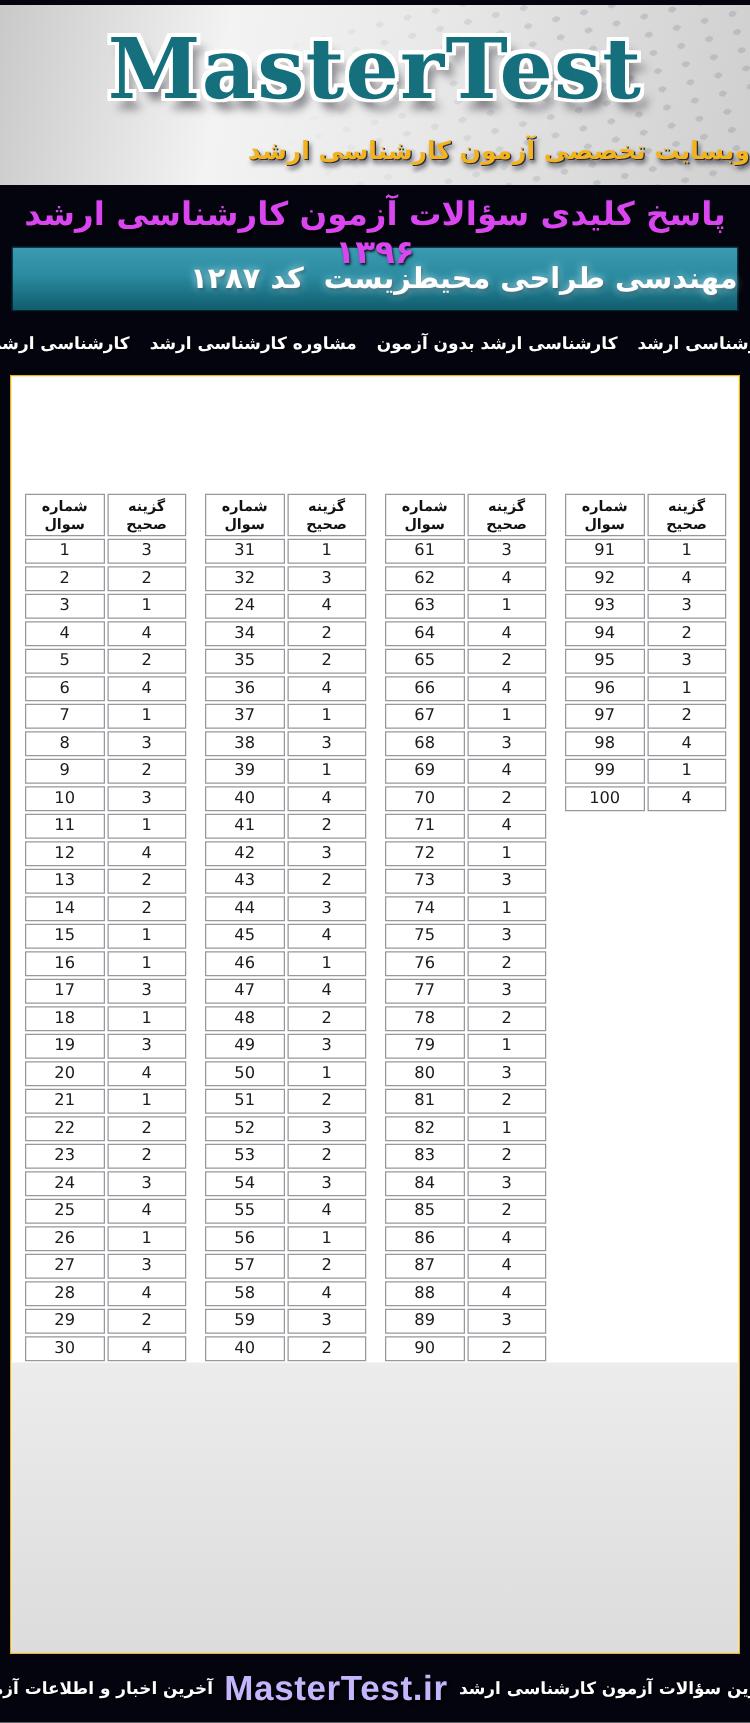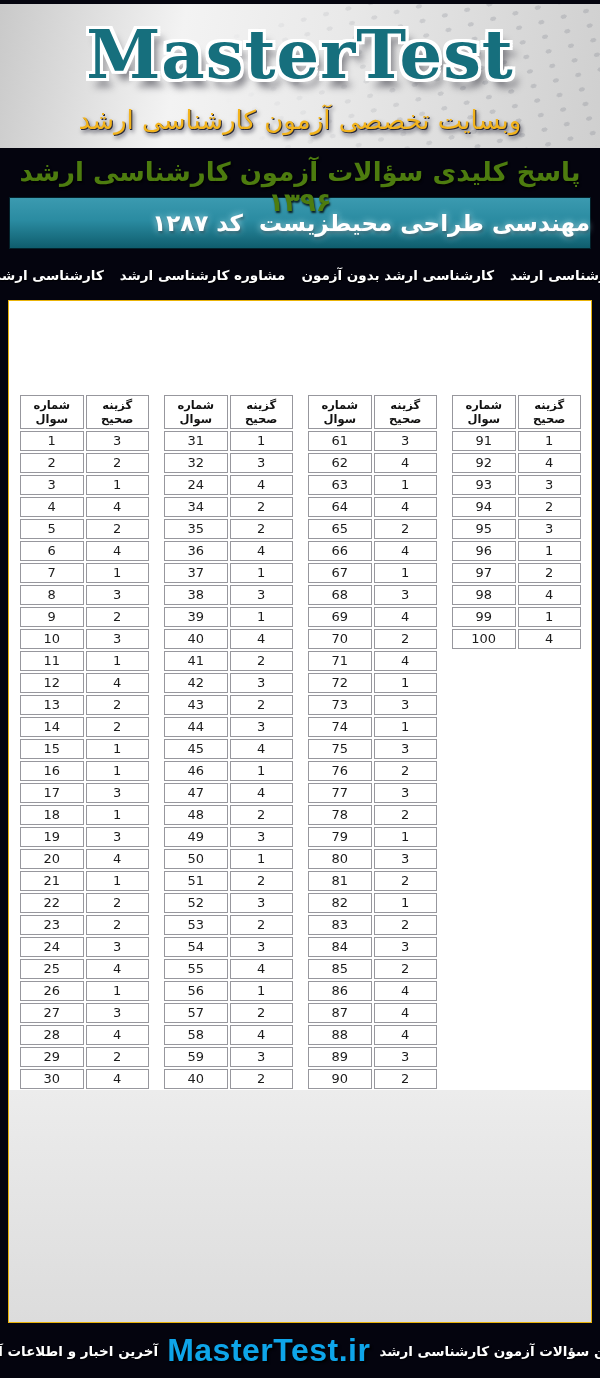--- a/index.html
+++ b/index.html
@@ -26,29 +26,29 @@
   .logo-text {
     position:relative; text-align:center; padding-top:12px;
     font-family:"DejaVu Serif", serif; font-weight:bold; font-size:67px; line-height:78px;
     color:#166f7d; letter-spacing:1px;
     text-shadow:
       -3px -3px 0 #fff, 3px -3px 0 #fff, -3px 3px 0 #fff, 3px 3px 0 #fff,
       -3px 0 0 #fff, 3px 0 0 #fff, 0 -3px 0 #fff, 0 3px 0 #fff,
       6px 9px 7px rgba(50,50,60,.55);
   }
   .tagline {
-    position:relative; direction:rtl; text-align:center; margin-top:6px;
-    font-weight:normal; font-size:26px; line-height:40px; color:#f2b31c;
+    position:relative; direction:rtl; margin-top:6px;
+    font-weight:bold; font-size:20px; line-height:40px; color:#f2b31c;
     text-shadow:1px 1px 0 #2a2a3a, 2px 3px 4px rgba(10,10,30,.65);
   }
 
   
   .title-bar {
     direction:rtl; text-align:center; height:49px; padding-top:9px;
-    color:#4d7c0f; font-weight:bold; font-size:26px;
+    color:#d946ef; font-weight:bold; font-size:26px;
     text-shadow:1px 2px 2px rgba(0,0,0,.8);
   }
   .subject-bar {
     height:52px; margin:0 9px;
     background:linear-gradient(180deg,#3b9ab0 0%,#2a8ba1 45%,#0f5d6d 100%);
     border:1px solid #03222b;
     display:flex; align-items:center; justify-content:flex-end;
   }
   .subject-bar .subject-text {
     direction:rtl; white-space:pre-wrap;
@@ -88,22 +88,22 @@
     font-size:13px; height:18px; line-height:18px; padding:0; color:#1c1c1c;
   }
 
   
   .footer-line {
     direction:rtl; height:55px; display:flex; align-items:center; justify-content:center;
     gap:9px; color:#fff;
   }
   .footer-phrase { font-weight:bold; font-size:13.5px; text-shadow:1px 1px 1px rgba(0,0,0,.9); white-space:nowrap; }
   .footer-site {
-    direction:ltr; font-family:"Liberation Sans", sans-serif; font-weight:bold; font-size:32px;
-    color:#0ea5e9; letter-spacing:.5px; text-shadow:2px 2px 2px rgba(0,0,0,.9); cursor:pointer;
+    direction:ltr; font-family:"Liberation Sans", sans-serif; font-weight:bold; font-size:28px;
+    color:#c4b5fd; letter-spacing:.5px; text-shadow:2px 2px 2px rgba(0,0,0,.9); cursor:pointer;
   }
 </style>
 </head>
 <body>
 
 <div class="site">
 
   <div class="header">
     <div class="logo-text">MasterTest</div>
     <div class="tagline">وبسایت تخصصی آزمون کارشناسی ارشد</div>

